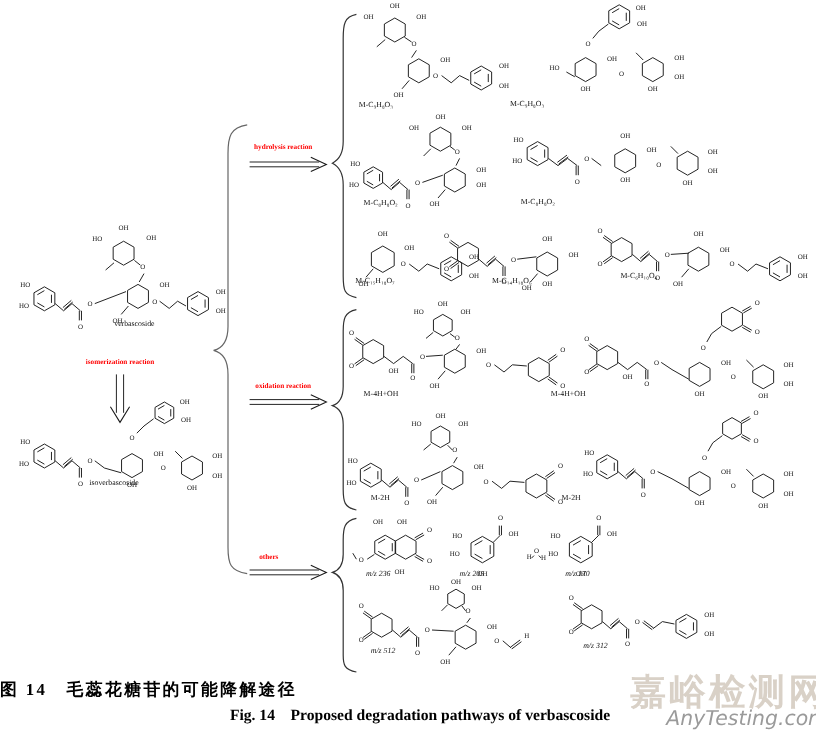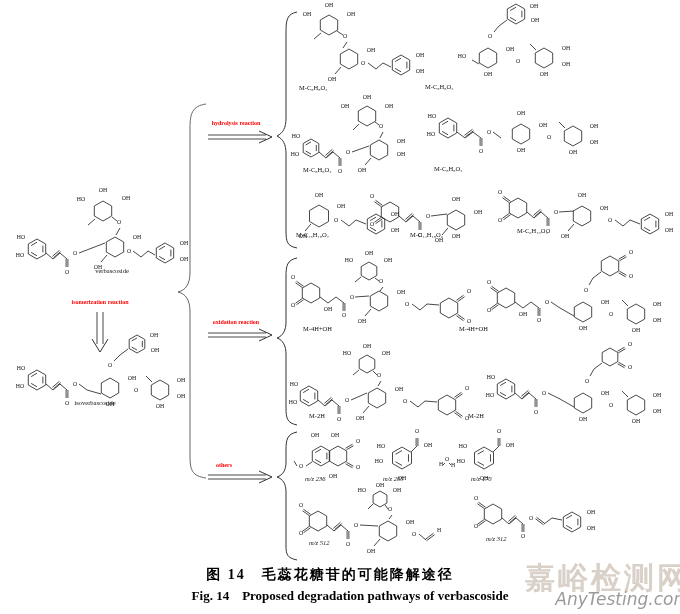--- a/index.html
+++ b/index.html
@@ -4,21 +4,21 @@
 <style>
   html,body{margin:0;padding:0;background:#fff;}
   .canvas{position:relative;width:680px;height:614px;background:#ffffff;
           font-family:"Liberation Serif",serif;overflow:hidden;}
   svg.layer{position:absolute;left:0;top:0;}
   .lbl{position:absolute;font-size:6.5px;color:#111;white-space:nowrap;line-height:1;}
   .rxn{position:absolute;font-size:6px;font-weight:bold;color:#f00;white-space:nowrap;
        transform:translateX(-50%);line-height:1;}
   .cname{position:absolute;font-size:6.5px;color:#111;white-space:nowrap;
          transform:translateX(-50%);line-height:1;}
-  .caption-zh{position:absolute;left:0;width:660px;top:566px;text-align:center;
+  .caption-zh{position:absolute;left:0;width:660px;top:566px;text-align:left;
               font-weight:bold;font-size:14px;color:#000;letter-spacing:2px;}
   .caption-en{position:absolute;left:0;width:700px;top:587px;text-align:center;
               font-weight:bold;font-size:13px;color:#000;}
   .wm{position:absolute;right:-10px;bottom:6px;text-align:right;}
   .wm-zh{font-family:"DejaVu Sans",sans-serif;font-size:30px;font-weight:bold;
          letter-spacing:3px;line-height:1;}
   .wm-en{font-family:"DejaVu Sans",sans-serif;font-size:17px;font-style:italic;
          line-height:1;margin-top:-2px;}
 </style>
 </head>

